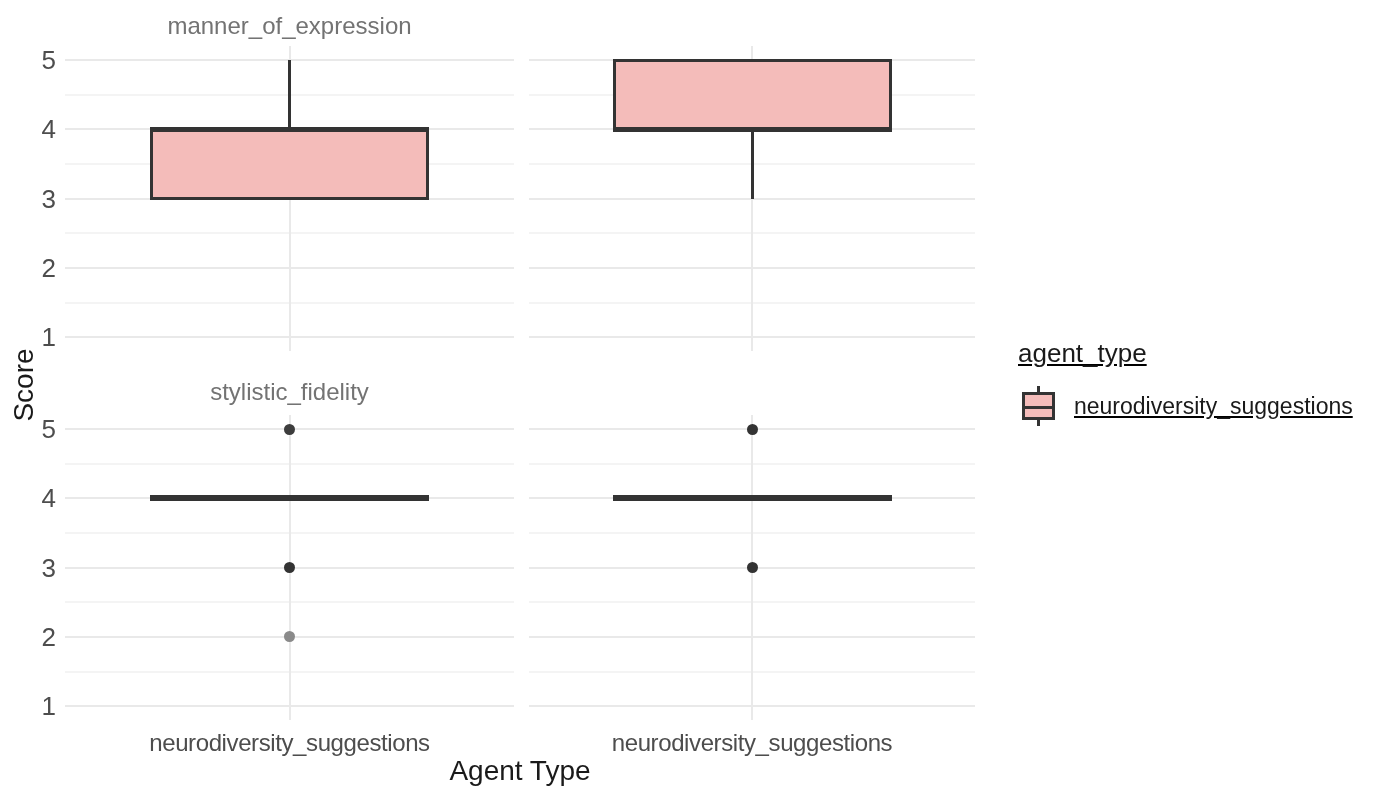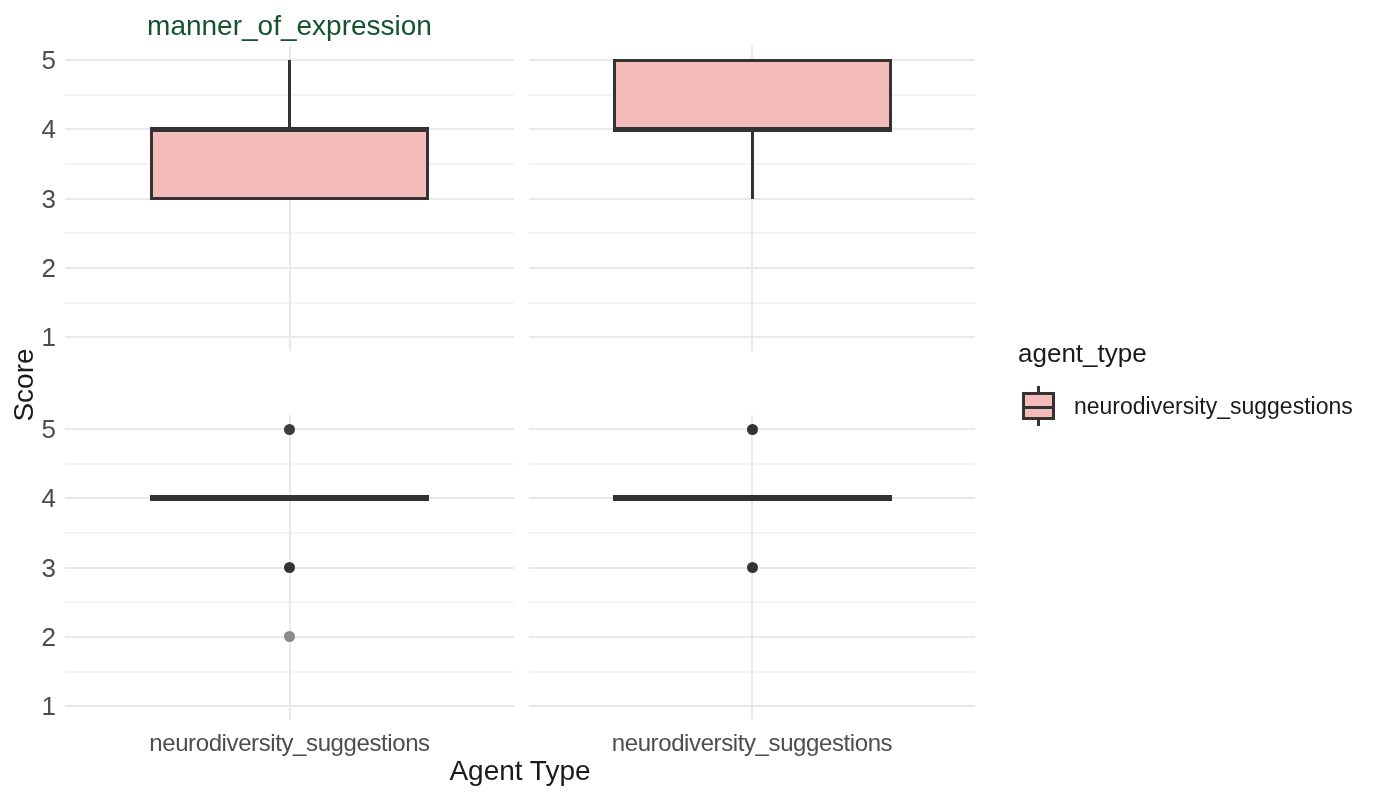--- a/index.html
+++ b/index.html
@@ -5,21 +5,21 @@
   html,body{margin:0;padding:0;background:#ffffff;}
   #figure{
     position:relative;
     width:1384px;height:808px;
     background:#ffffff;
     font-family:"Liberation Sans", sans-serif;
     overflow:hidden;
   }
   .strip-title{
     position:absolute;height:32px;line-height:32px;
-    text-align:center;font-size:28px;color:#14532d;
+    text-align:center;font-size:24px;color:#737373;
   }
   .panel{position:absolute;background:#ffffff;}
   .gridline-h{position:absolute;left:0;right:0;height:2px;}
   .gridline-v{position:absolute;top:0;bottom:0;width:2px;}
   .whisker{position:absolute;width:3px;background:#333333;}
   .bp-box{position:absolute;border:3px solid #333333;box-sizing:border-box;}
   .bp-median{position:absolute;height:5px;background:#333333;}
   .bp-collapsed{position:absolute;height:6px;background:#333333;}
   .outlier{position:absolute;border-radius:50%;}
   .y-tick{
@@ -32,21 +32,21 @@
   }
   #x-axis-title{
     position:absolute;left:370px;top:754px;width:300px;height:34px;
     line-height:34px;text-align:center;font-size:28px;color:#1a1a1a;
   }
   #y-axis-title{
     position:absolute;left:-26px;top:368px;width:100px;height:34px;
     line-height:34px;text-align:center;font-size:28px;color:#1a1a1a;
     transform:rotate(-90deg);
   }
-  #legend{position:absolute;left:1018px;top:336px;}
+  #legend{position:absolute;left:1018px;top:336px;text-decoration:underline;}
   #legend-title{font-size:26px;color:#1a1a1a;height:34px;line-height:34px;}
   .legend-item{display:flex;align-items:center;margin-top:14px;}
   .legend-key{position:relative;width:34px;height:44px;flex:0 0 34px;margin-left:4px;}
   .lk-line{position:absolute;left:15px;top:2px;width:3px;height:40px;background:#333333;}
   .lk-box{position:absolute;left:0;top:8px;width:33px;height:28px;border:3px solid #333333;box-sizing:border-box;}
   .lk-med{position:absolute;left:0;right:0;top:11px;height:3px;background:#333333;}
   .legend-label{font-size:23px;color:#1a1a1a;margin-left:18px;white-space:nowrap;}
 </style>
 </head>
 <body>
@@ -93,20 +93,21 @@
       <div class="gridline-h" style="top: 13px; background: rgb(233, 233, 233);"></div>
       <div class="gridline-h" style="top: 82.3px; background: rgb(233, 233, 233);"></div>
       <div class="gridline-h" style="top: 151.6px; background: rgb(233, 233, 233);"></div>
       <div class="gridline-h" style="top: 220.9px; background: rgb(233, 233, 233);"></div>
       <div class="gridline-h" style="top: 290.2px; background: rgb(233, 233, 233);"></div>
       <div class="gridline-v" style="left: 222px; background: rgb(233, 233, 233);"></div>
       <div class="whisker" style="left: 221.5px; top: 83.3px; height: 69.3px;"></div>
       <div class="bp-box" style="left: 83.5px; top: 12.5px; width: 279px; height: 72.3px; background: rgb(244, 188, 186);"></div>
       <div class="bp-median" style="left: 83.5px; top: 80.8px; width: 279px;"></div>
     </div>
+    <div class="strip-title" style="left: 65px; top: 376px; width: 449px;">stylistic_fidelity</div>
     <div class="panel" style="left: 65px; top: 415px; width: 449px; height: 305.2px;">
       <div class="gridline-h" style="top: 47.65px; background: rgb(244, 244, 244);"></div>
       <div class="gridline-h" style="top: 116.95px; background: rgb(244, 244, 244);"></div>
       <div class="gridline-h" style="top: 186.25px; background: rgb(244, 244, 244);"></div>
       <div class="gridline-h" style="top: 255.55px; background: rgb(244, 244, 244);"></div>
       <div class="gridline-h" style="top: 13px; background: rgb(233, 233, 233);"></div>
       <div class="gridline-h" style="top: 82.3px; background: rgb(233, 233, 233);"></div>
       <div class="gridline-h" style="top: 151.6px; background: rgb(233, 233, 233);"></div>
       <div class="gridline-h" style="top: 220.9px; background: rgb(233, 233, 233);"></div>
       <div class="gridline-h" style="top: 290.2px; background: rgb(233, 233, 233);"></div>

